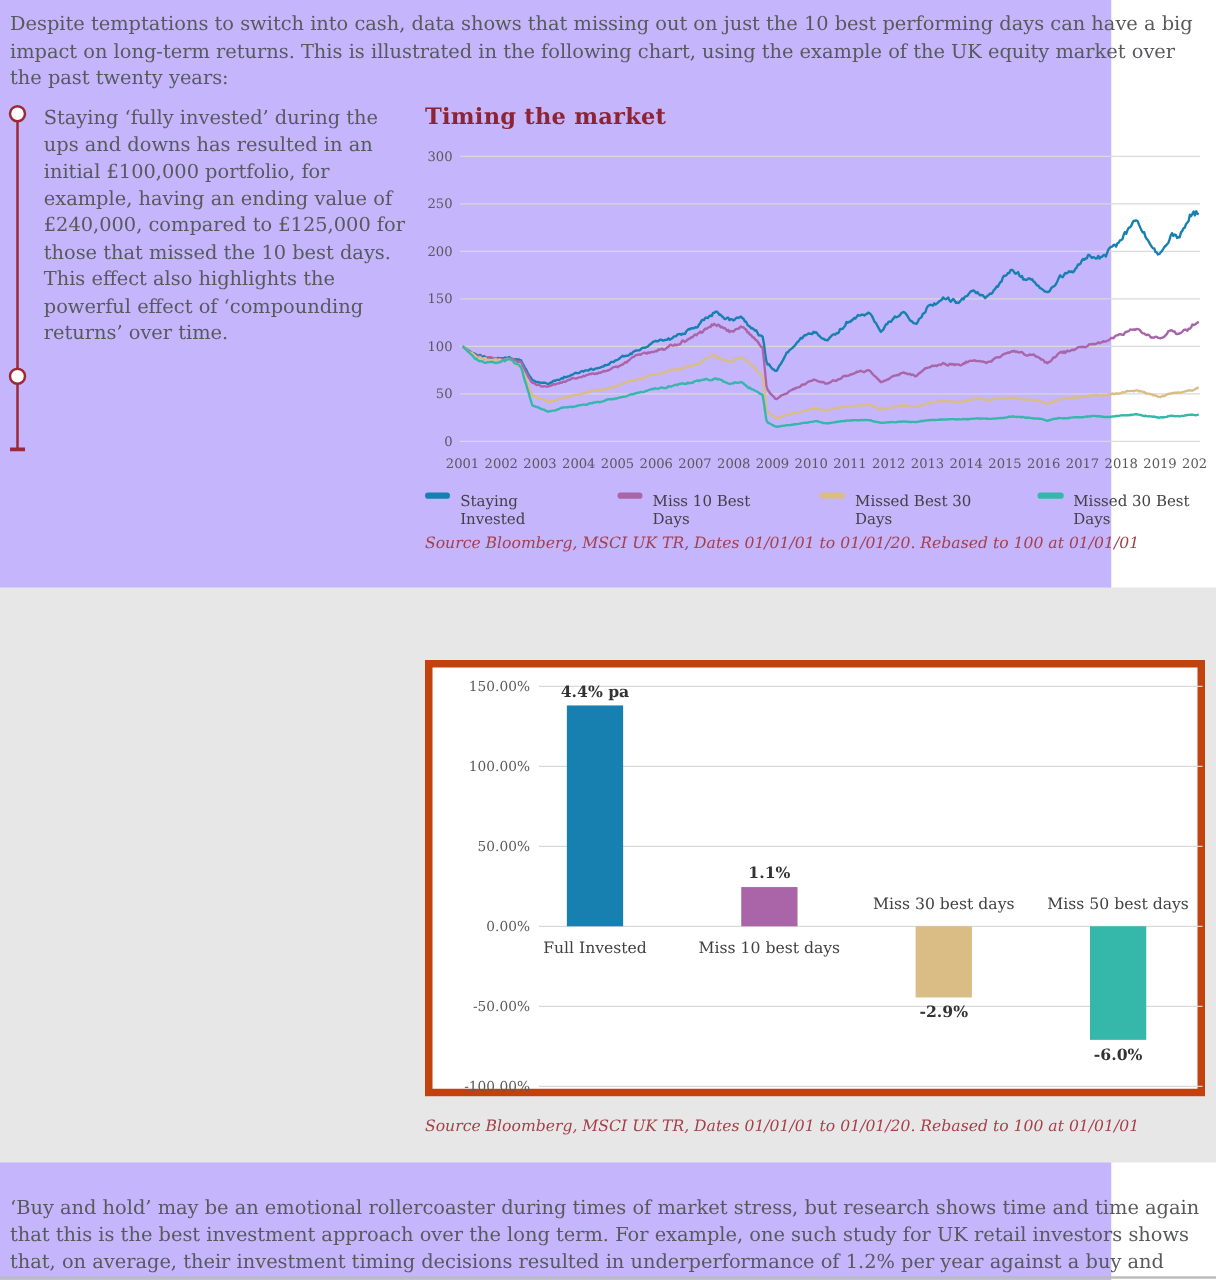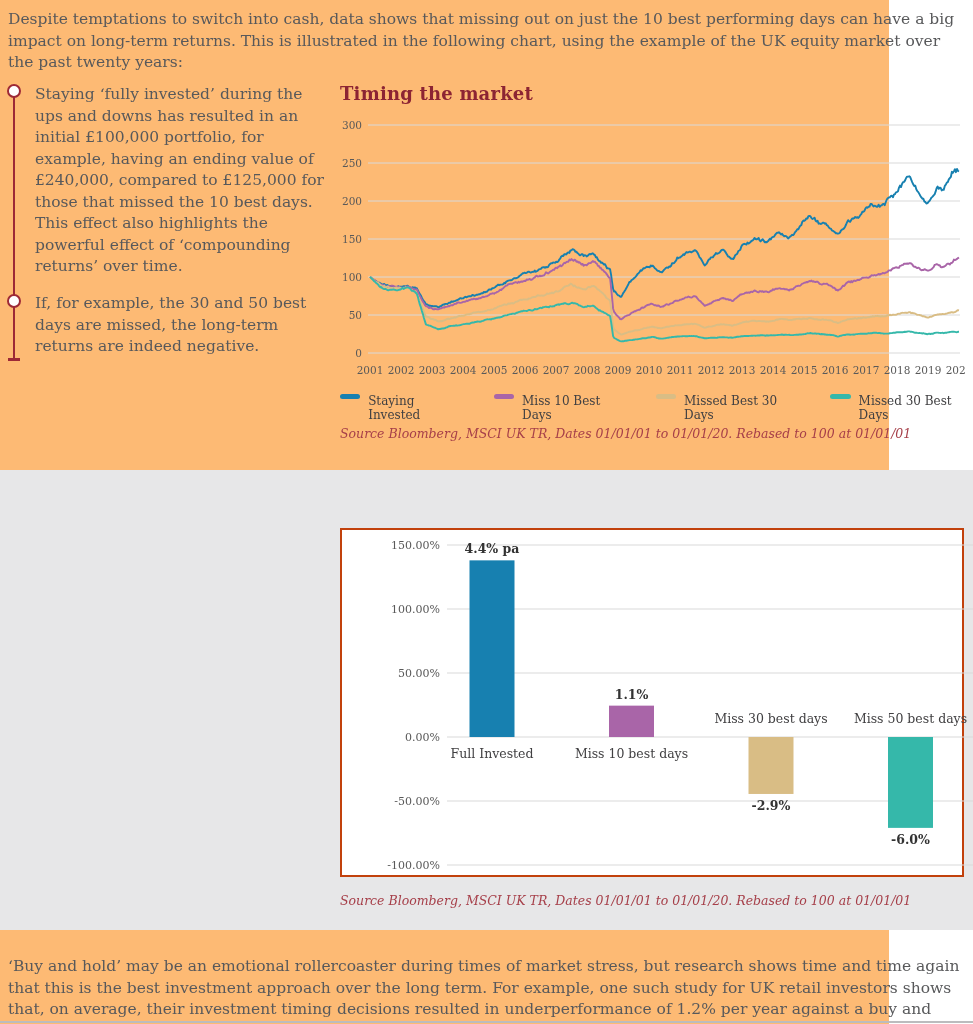--- a/index.html
+++ b/index.html
@@ -1,19 +1,19 @@
 <!DOCTYPE html>
 <html><head>
 <meta charset="utf-8">
 <style>
   * { margin:0; padding:0; box-sizing:border-box; }
   html,body { width:973px; height:1024px; background:#fff; overflow:hidden;
     font-family:"DejaVu Serif","Liberation Serif",serif; }
   .abs { position:absolute; }
-  #page { position:relative; width:889px; height:1024px; background:#fdba74; }
+  #page { position:relative; width:889px; height:1024px; background:#c4b5fd; }
 
   .body-text { font-size:15.5px; line-height:21.5px; color:#58595b; }
   .intro { left:8px; top:9px; width:958px; }
   .footer-text { left:8px; top:956px; width:958px; }
   .bottom-rule { left:0; top:1021px; width:973px; height:2px; background:#bcbcbe; }
 
   
   .rail-line { left:13px; top:91px; width:2px; height:268px; background:#9d2936; }
   .rail-cap  { left:8px; top:358px; width:12px; height:2.5px; background:#9d2936; }
   .rail-dot  { width:14px; height:14px; border:2.5px solid #9d2936; border-radius:50%;
@@ -36,21 +36,21 @@
   .legend-label { font-size:12px; color:#414042; }
 
   .source-text { font-style:italic; font-size:12.5px; color:#a63f49; }
   .source1 { left:340px; top:426px; width:625px; }
   .source2 { left:340px; top:893px; width:625px; }
 
   .gray-band { left:0; top:470px; width:973px; height:460px; background:#e7e7e8; }
   .band-para { left:8px; top:504px; width:325px; line-height:22px; }
 
   .bar-chart-box { left:340px; top:528px; width:624px; height:349px; background:#fff;
-                   border:2px solid #c2410c;padding-left:20px; }
+                   border:6px solid #c2410c; }
 
   svg text { font-family:"DejaVu Serif","Liberation Serif",serif; }
   .axis-label { font-size:10.5px; fill:#595959; }
   .axis-label-bar { font-size:11px; fill:#595959; }
   .bar-value { font-size:12.5px; font-weight:bold; fill:#333; }
   .bar-cat { font-size:12.5px; fill:#414042; }
 </style>
 </head>
 <body>
 
@@ -58,21 +58,20 @@
 
   <p class="abs body-text intro">Despite temptations to switch into cash, data shows that missing out on just the 10 best performing days can have a big impact on long-term returns. This is illustrated in the following chart, using the example of the UK equity market over the past twenty years:</p>
 
   <div class="abs gray-band"></div>
 
   <div class="abs rail-line"></div>
   <div class="abs rail-cap"></div>
   <div class="abs rail-dot dot1"></div>
   <div class="abs rail-dot dot2"></div>
   <p class="abs body-text bullet1">Staying ‘fully invested’ during the ups and downs has resulted in an initial £100,000 portfolio, for example, having an ending value of £240,000, compared to £125,000 for those that missed the 10 best days. This effect also highlights the powerful effect of ‘compounding returns’ over time.</p>
-  <p class="abs body-text bullet2">If, for example, the 30 and 50 best days are missed, the long-term returns are indeed negative.</p>
 
   <h2 class="abs chart-title title1">Timing the market</h2>
   <div class="abs line-chart-wrap" id="line-chart"><svg viewBox="0 0 625 276" width="625" height="276">
         <g>
           <line x1="28" x2="620" y1="241" y2="241" stroke="#d9d9d9" stroke-width="1"></line>
           <line x1="28" x2="620" y1="203" y2="203" stroke="#d9d9d9" stroke-width="1"></line>
           <line x1="28" x2="620" y1="165" y2="165" stroke="#d9d9d9" stroke-width="1"></line>
           <line x1="28" x2="620" y1="127" y2="127" stroke="#d9d9d9" stroke-width="1"></line>
           <line x1="28" x2="620" y1="89" y2="89" stroke="#d9d9d9" stroke-width="1"></line>
           <line x1="28" x2="620" y1="51" y2="51" stroke="#d9d9d9" stroke-width="1"></line>

